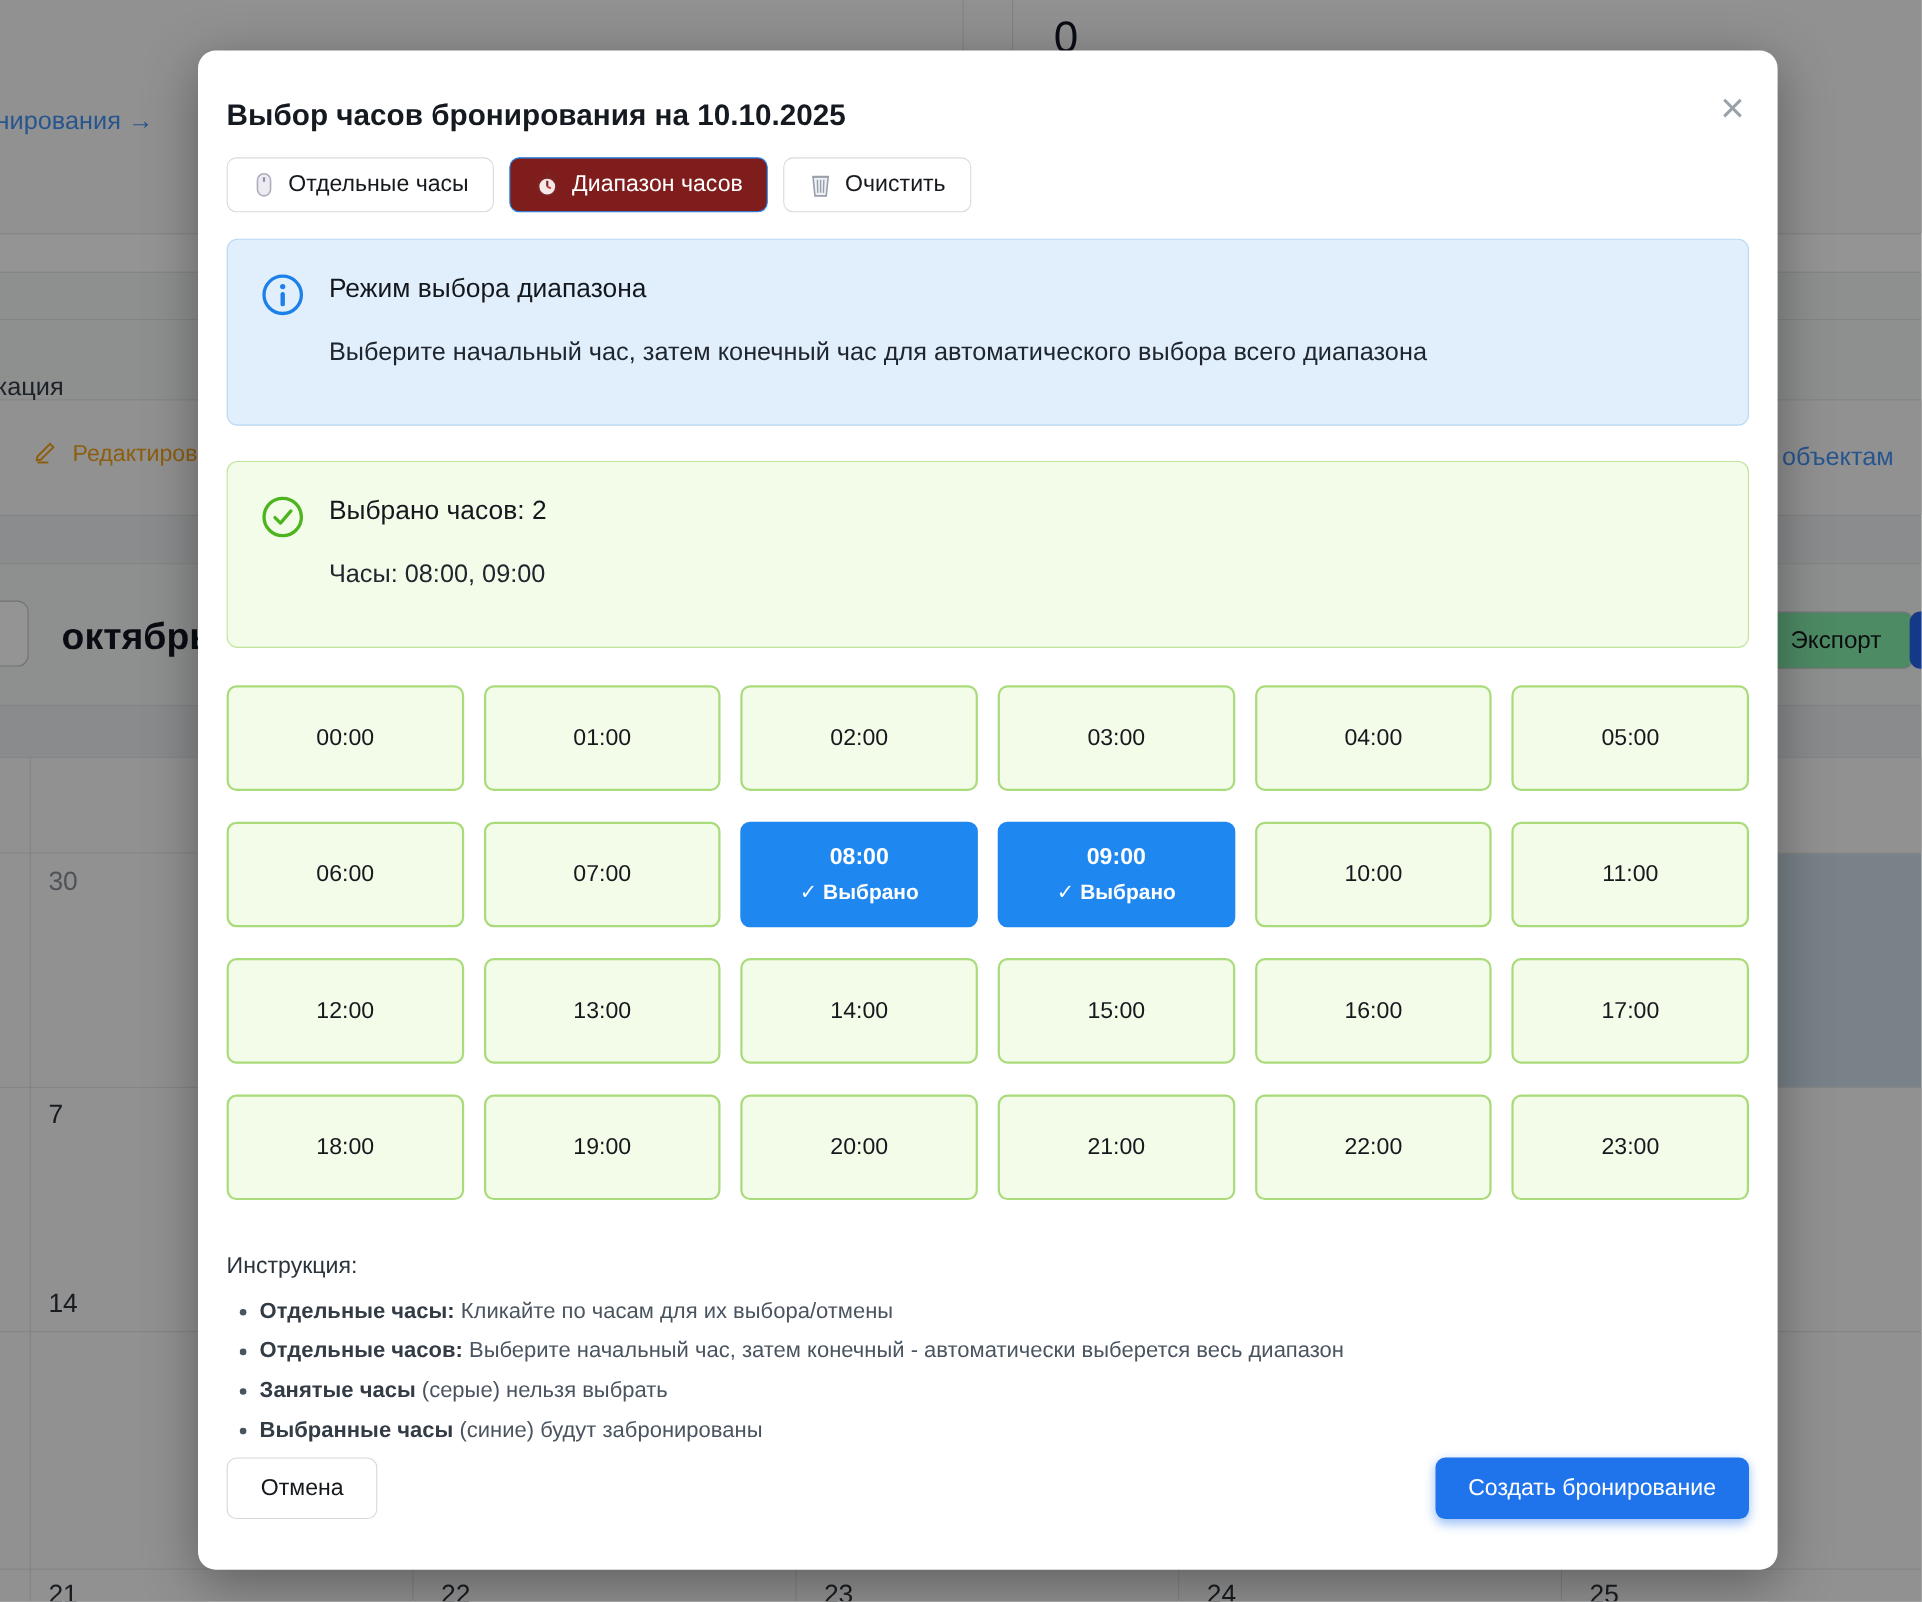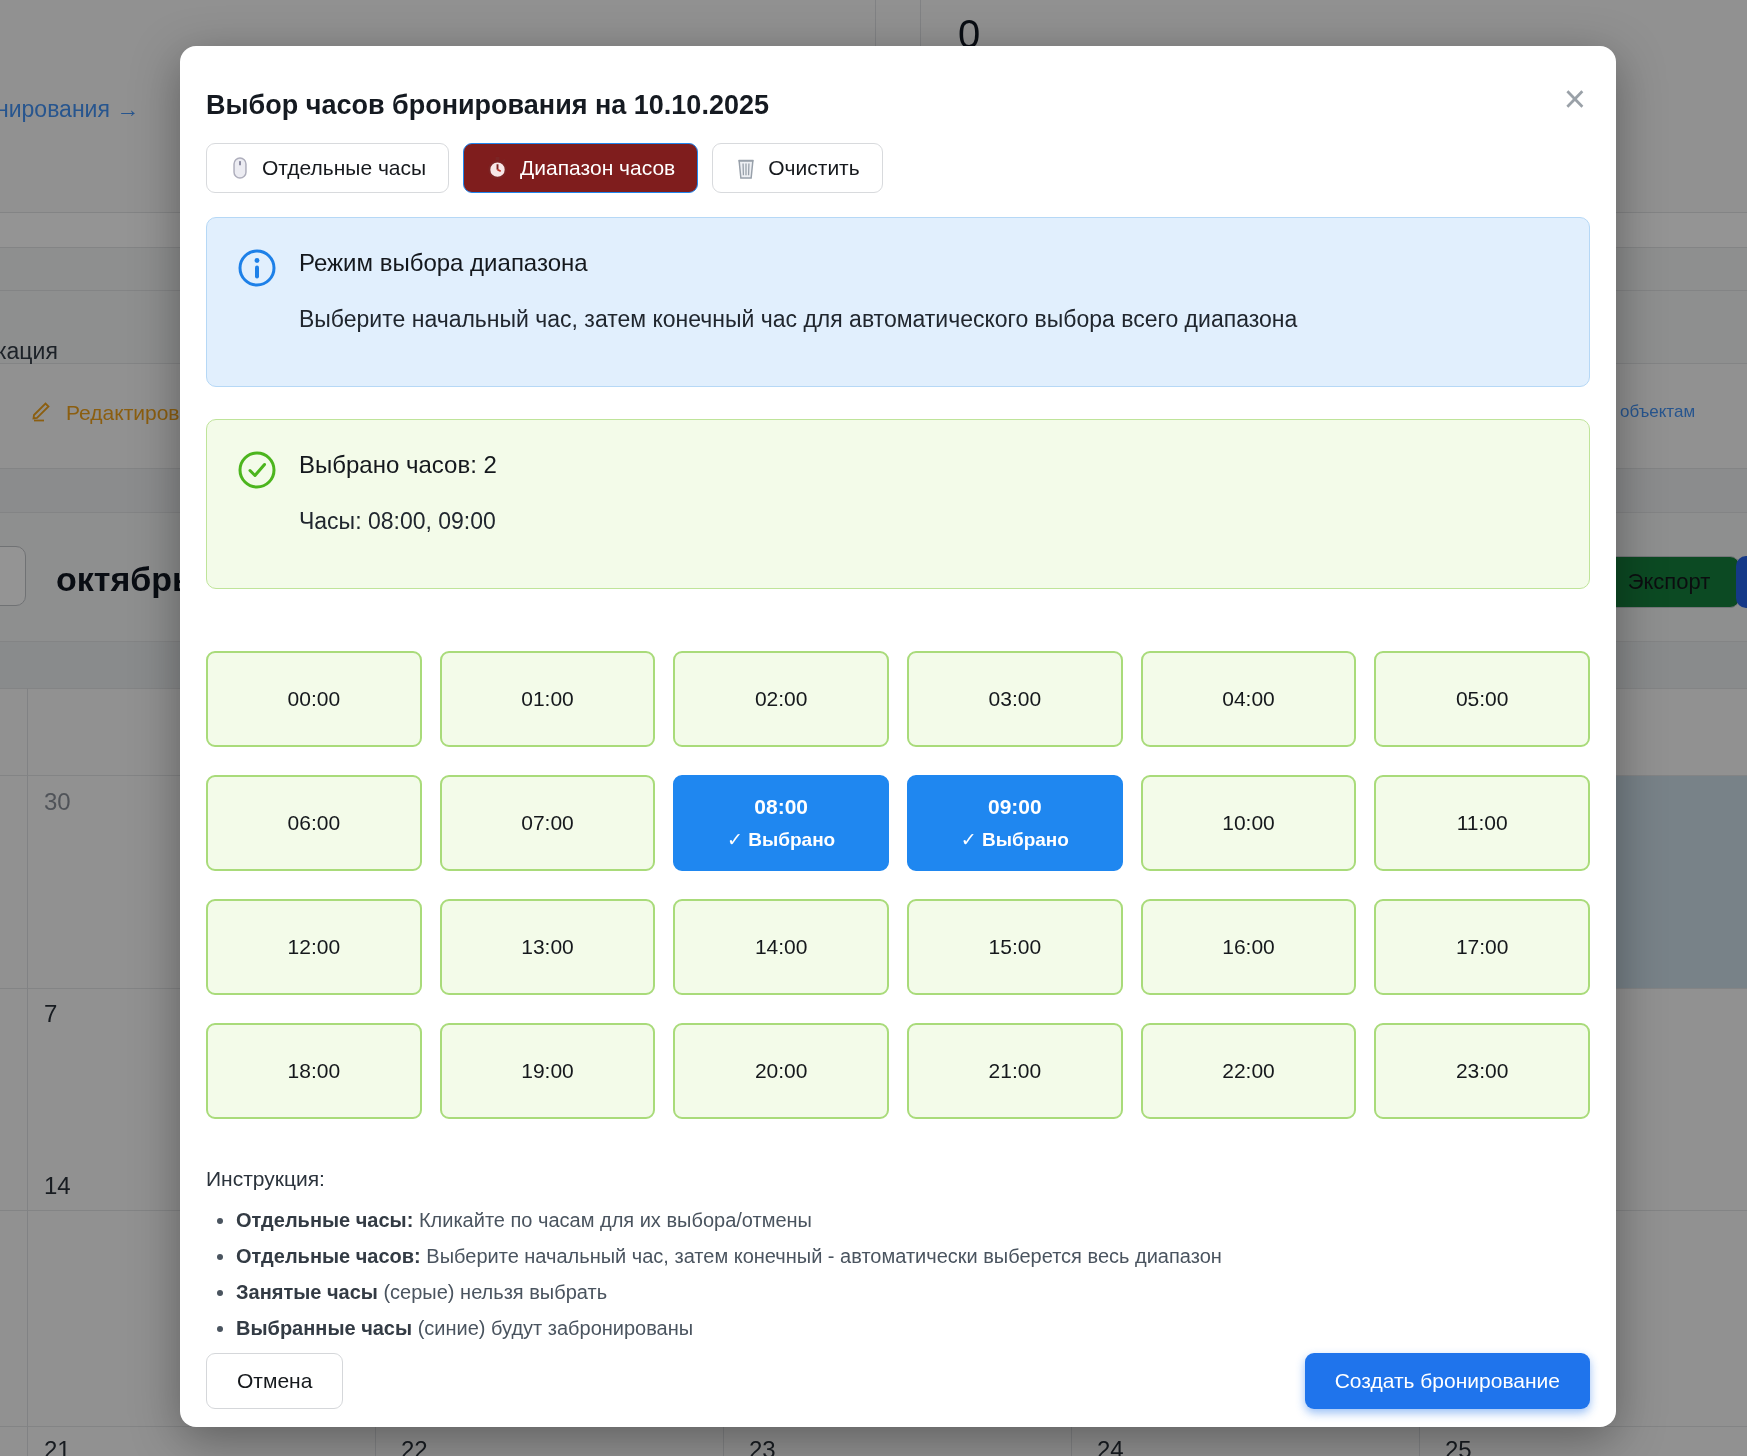--- a/index.html
+++ b/index.html
@@ -10,21 +10,21 @@
   
   .bg-band{position:absolute;left:0;width:1747px;}
   .hline{position:absolute;left:0;width:1747px;height:1px;background:#e2e3e6;}
   .vline{position:absolute;width:1px;background:#dfe0e3;}
   .bg-text{position:absolute;white-space:nowrap;}
   .bg-link{color:#4493f5;font-size:23px;}
   .bg-edit{color:#f0a31c;font-size:21px;display:flex;align-items:center;gap:12px;}
   .bg-month{color:#111722;font-size:34px;font-weight:700;}
   .bg-day{position:absolute;font-size:24px;color:#2a313a;}
   .bg-day.muted{color:#8a9099;}
-  .bg-export{position:absolute;left:1598px;top:556px;width:142px;height:52px;background:#15803d;
+  .bg-export{position:absolute;left:1598px;top:556px;width:142px;height:52px;background:#86efac;
              border:1px solid #c9ccd0;border-radius:10px;display:flex;align-items:center;
              justify-content:center;font-size:22px;color:#15181c;}
   .bg-bluebtn{position:absolute;left:1736px;top:556px;width:60px;height:52px;background:#2563eb;border-radius:10px;}
   .bg-btn-fragment{position:absolute;left:-40px;top:546px;width:66px;height:60px;background:#fff;
                    border:1px solid #c2c5c9;border-radius:10px;}
   .bg-selweek{position:absolute;left:1560px;top:776px;width:187px;height:212px;background:#cfe0ea;}
 
   .overlay{position:absolute;inset:0;background:rgba(0,0,0,0.42);}
 
   
@@ -41,21 +41,21 @@
   .tab.active{background:#7f1d1d;border-color:#1f87f0;color:#fff;}
   .tab svg{display:block;}
 
   .notice{border-radius:10px;display:flex;gap:22px;padding:30px 30px;min-height:170px;}
   .notice.info{margin-top:24px;background:#e1effd;border:1px solid #b6d8f6;}
   .notice.success{margin-top:32px;background:#f3fbe9;border:1px solid #bfe49a;}
   .notice .nicon{flex:0 0 40px;}
   .notice-title{font-size:24px;color:#14181d;line-height:30px;}
   .notice-desc{font-size:23px;color:#20262e;margin-top:28px;line-height:26px;}
 
-  .hours-grid{display:grid;grid-template-columns:repeat(6,1fr);column-gap:18px;row-gap:28px;margin-top:62px;}
+  .hours-grid{display:grid;grid-template-columns:repeat(6,1fr);column-gap:18px;row-gap:28px;margin-top:34px;}
   .hour-btn{height:96px;background:#f3fbe9;border:2px solid #a9db7a;border-radius:9px;
             display:flex;flex-direction:column;align-items:center;justify-content:center;gap:9px;
             font-size:21px;color:#15181c;font-family:inherit;cursor:pointer;}
   .hour-btn.selected{background:#1f87f0;border-color:#1f87f0;color:#fff;}
   .hour-btn.selected .hour-time{font-weight:700;}
   .hour-badge{font-size:19px;font-weight:700;}
 
   .instr-heading{margin-top:48px;font-size:21px;font-weight:400;color:#2b333c;}
   .instr-list{margin:16px 0 0 0;padding-left:30px;}
   .instr-list li{font-size:20px;color:#4a545f;margin-bottom:10px;line-height:26px;}
@@ -111,21 +111,21 @@
           <path d="M4 17 L15.5 5.5 L18.5 8.5 L7 20 L3.5 20.5 Z" stroke="#f0a31c" stroke-width="1.8" fill="none"></path>
           <line x1="4" y1="22.5" x2="14" y2="22.5" stroke="#f0a31c" stroke-width="1.8"></line>
         </svg>
       </span>
       <span>Редактировать</span>
     </div>
 
     <div class="bg-btn-fragment"></div>
     <div class="bg-text bg-month" style="left:56px;top:560px;">октябрь</div>
 
-    <div class="bg-text bg-link" style="left:1620px;top:402px;font-size:17px;">объектам</div>
+    <div class="bg-text bg-link" style="left:1620px;top:402px;font-size:23px;">объектам</div>
 
     <div class="bg-export">Экспорт</div>
     <div class="bg-bluebtn"></div>
 
     <div id="cal-days">
         <div class="bg-day muted" style="left: 44px; top: 788px;">30</div>
         <div class="bg-day" style="left: 44px; top: 1000px;">7</div>
         <div class="bg-day" style="left: 44px; top: 1172px;">14</div>
         <div class="bg-day" style="left: 44px; top: 1436px;">21</div>
         <div class="bg-day" style="left: 401px; top: 1436px;">22</div>

